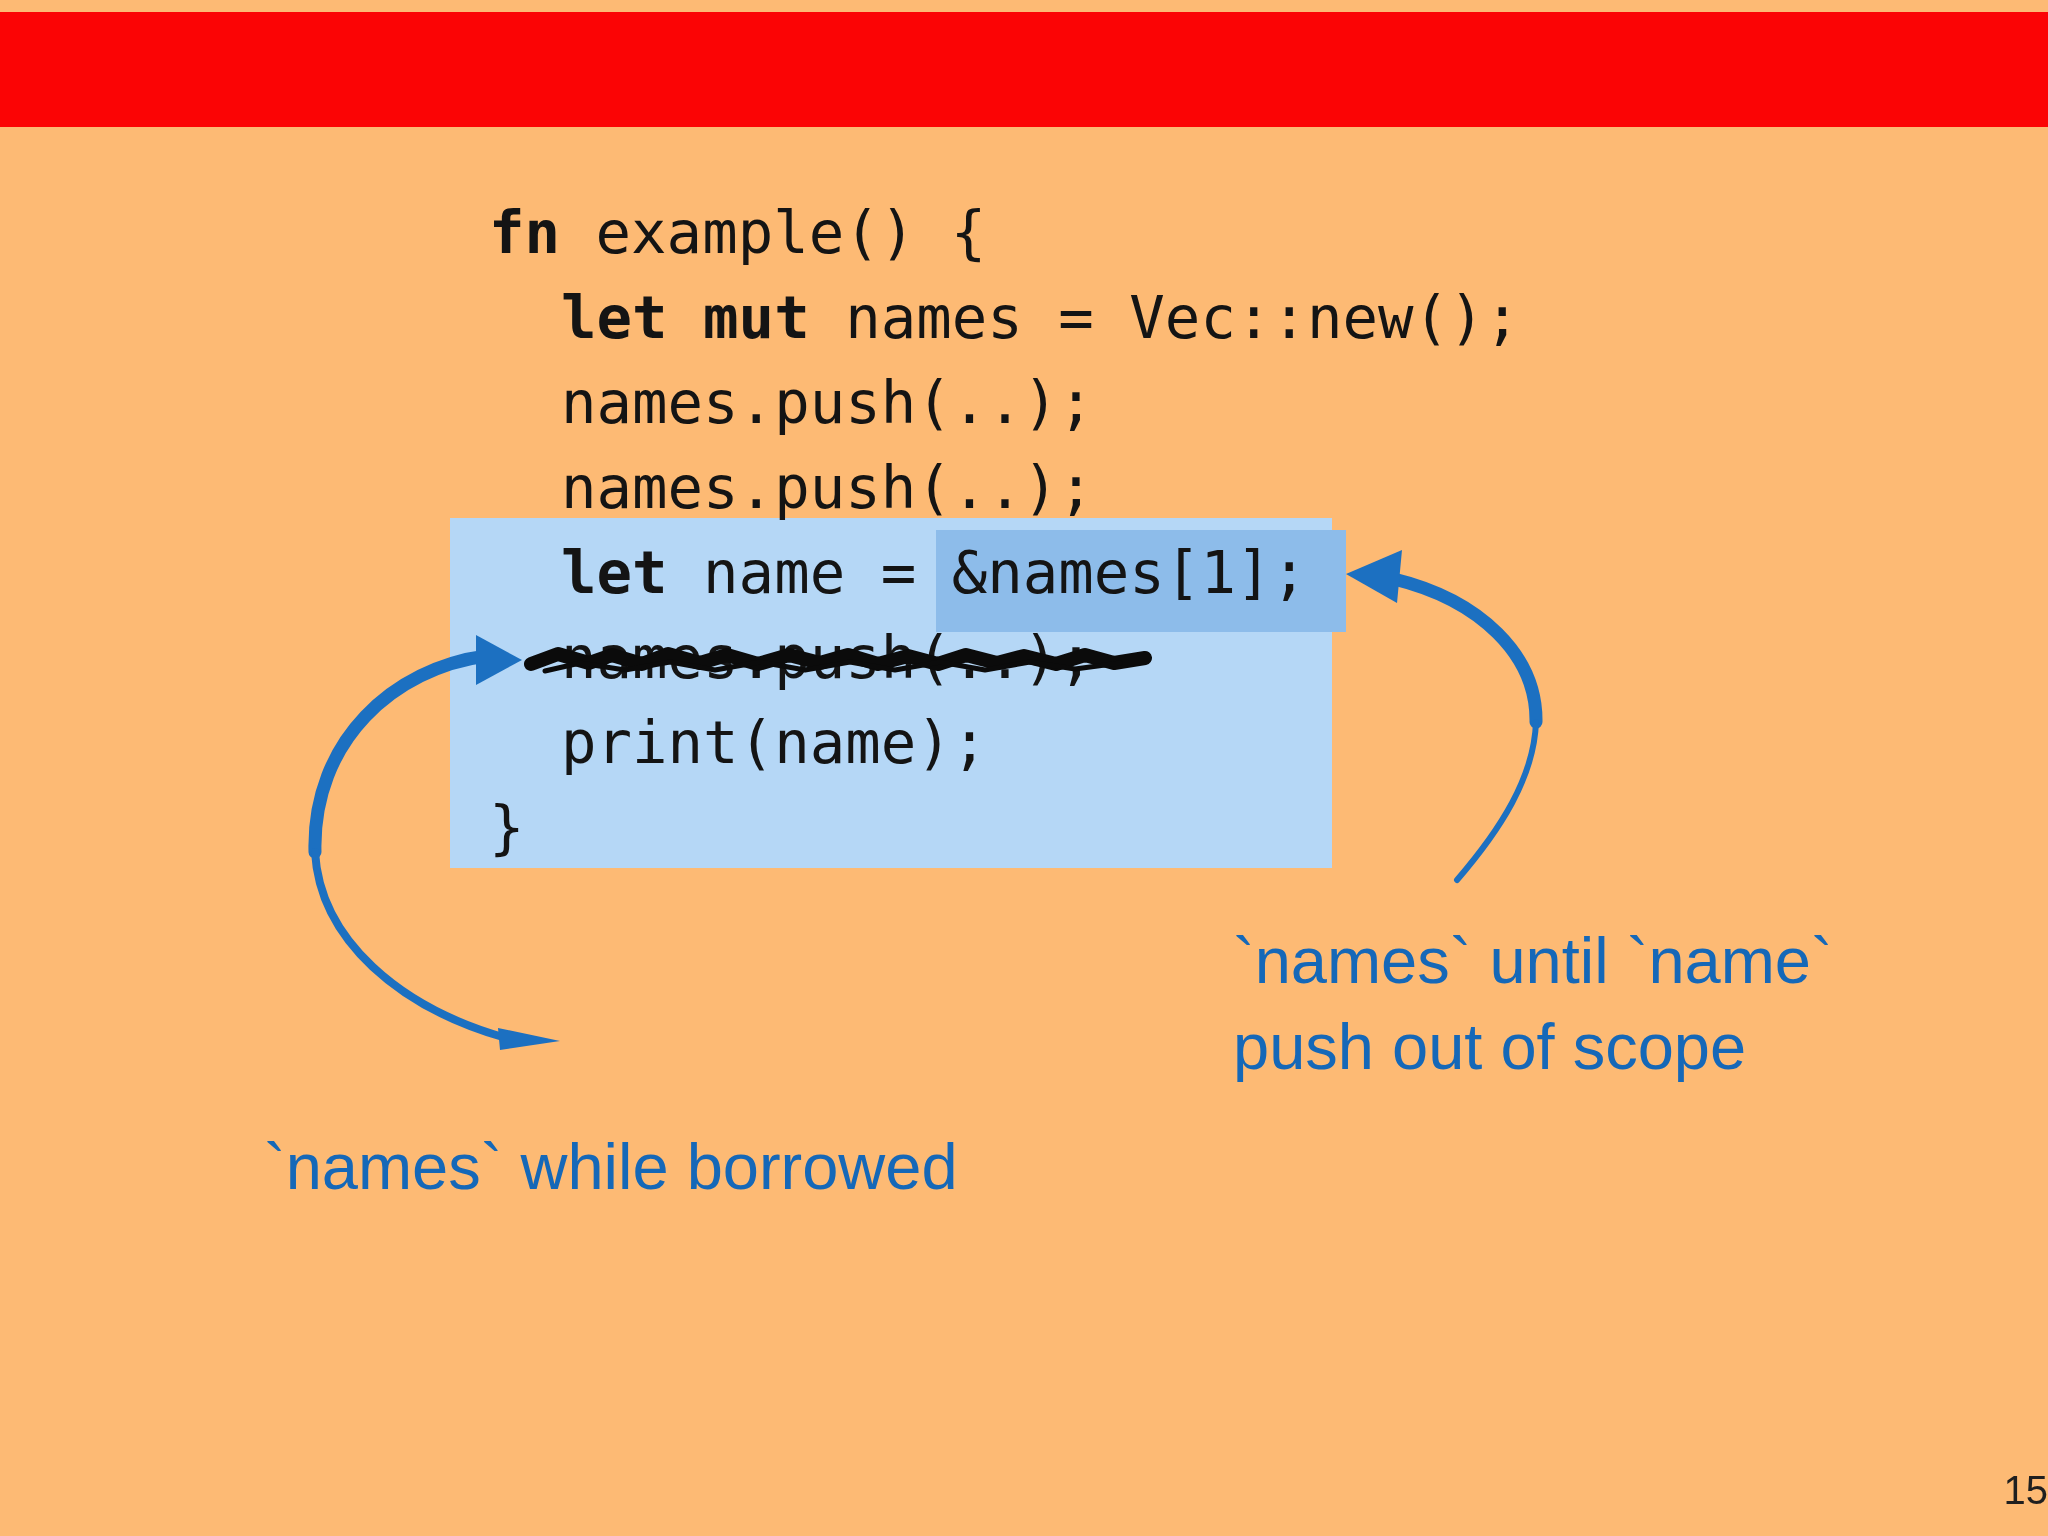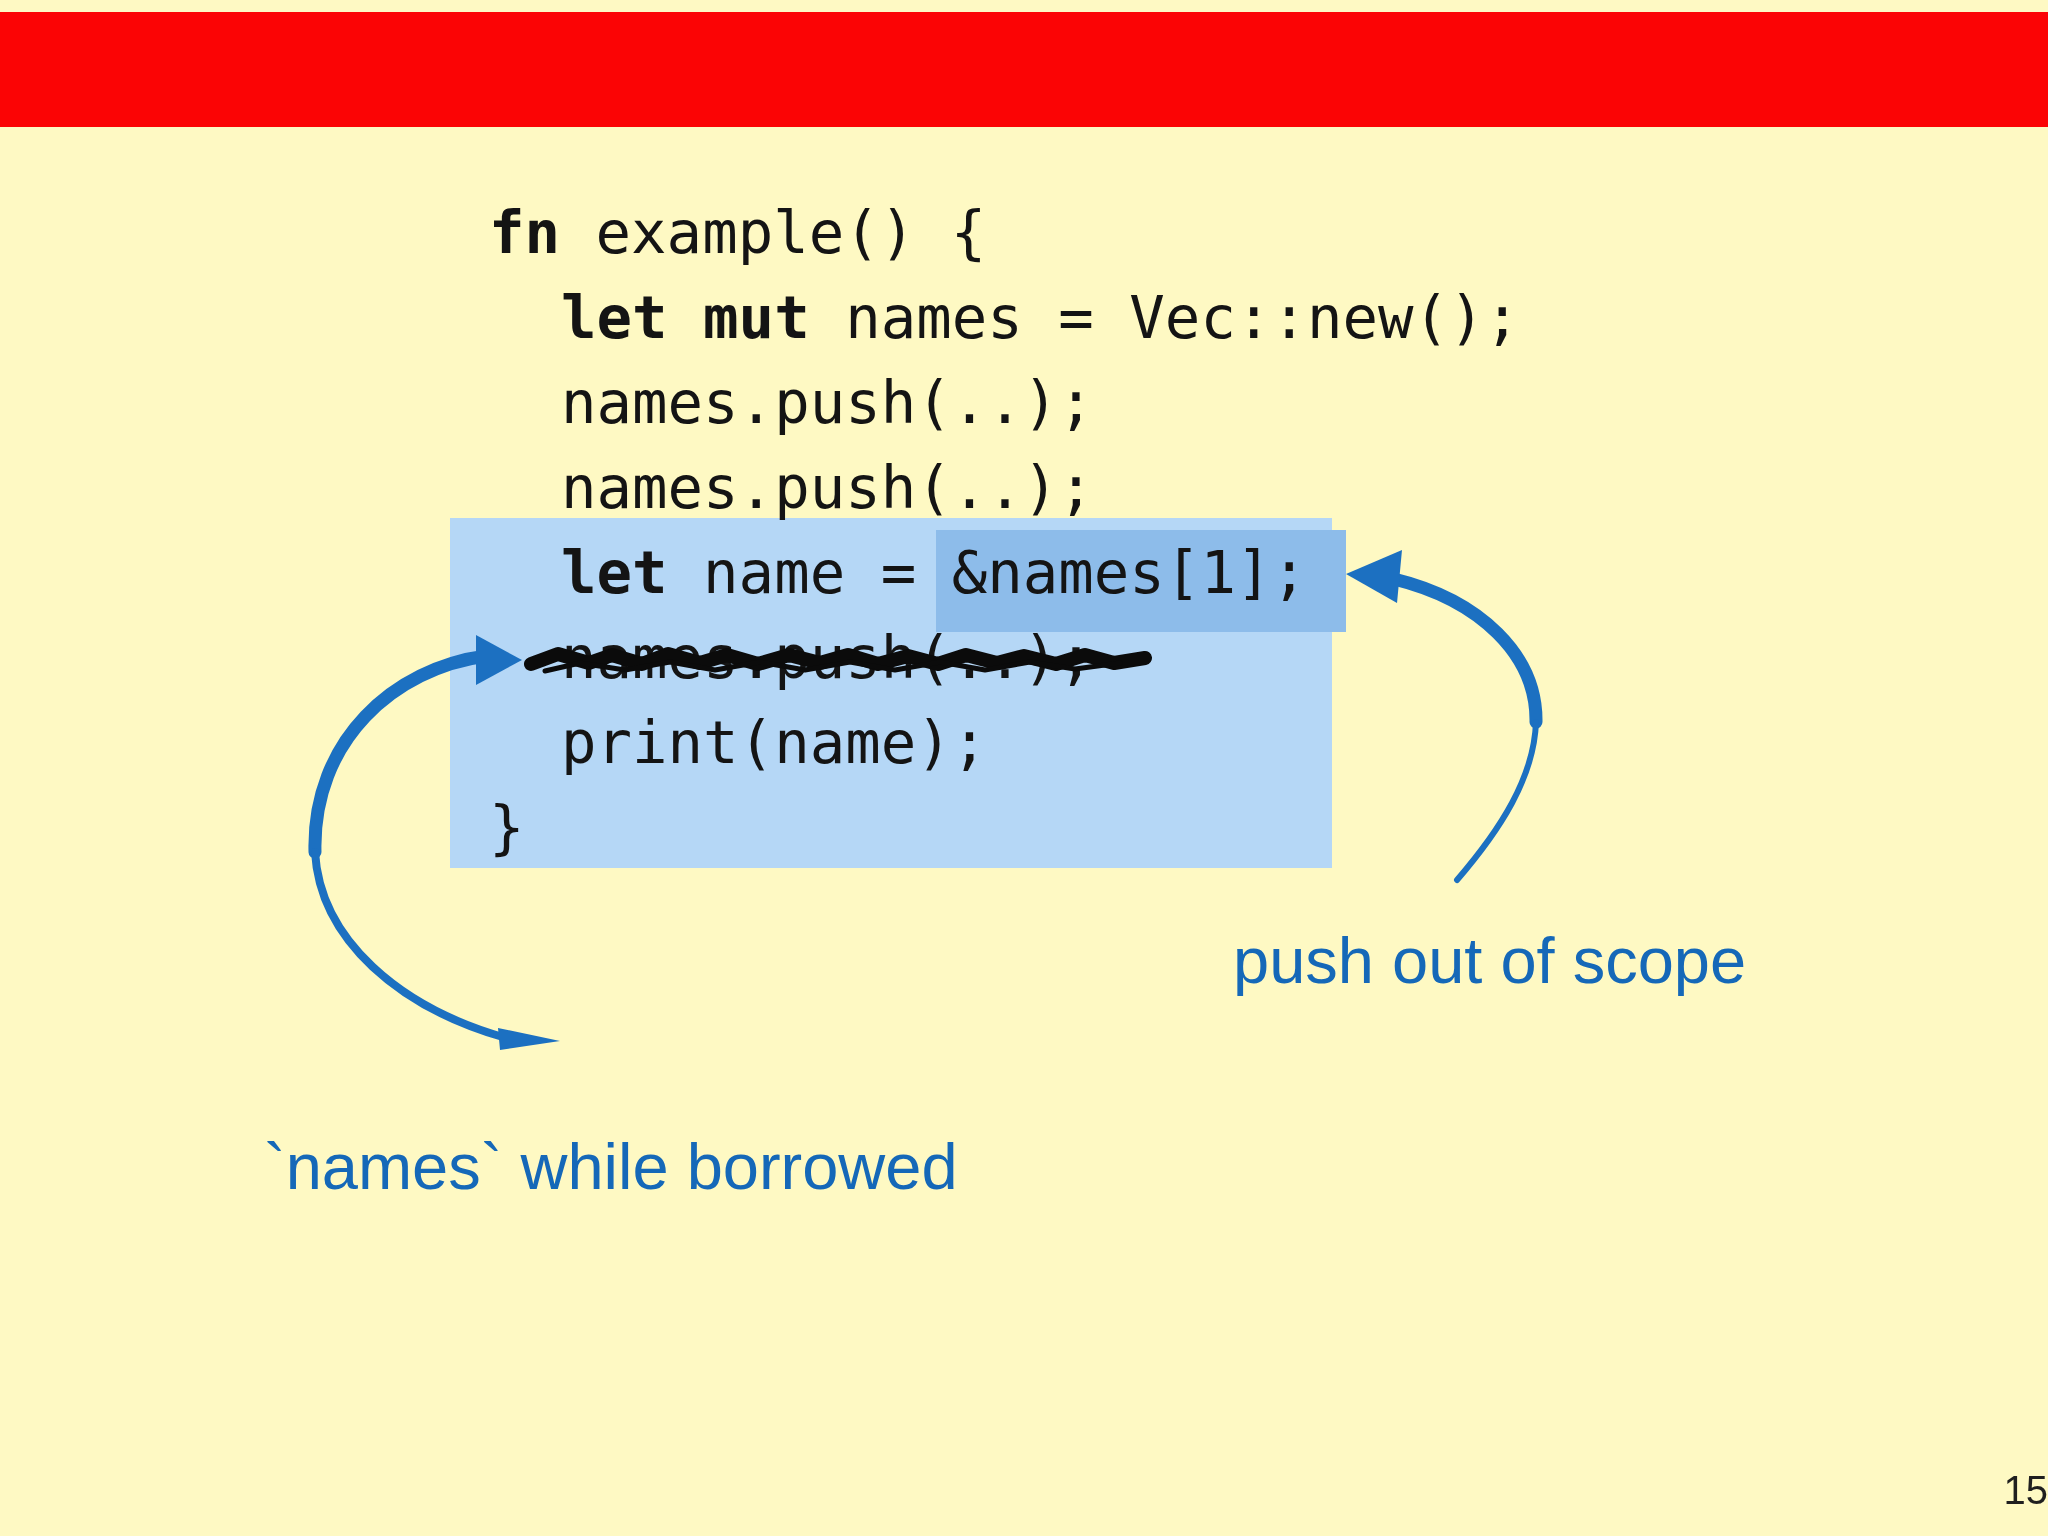--- a/index.html
+++ b/index.html
@@ -1,19 +1,19 @@
 <!DOCTYPE html>
 <html style="--banner-red: #fb0405; --highlight-light: #b5d7f6; --highlight-dark: #8dbcea; --annotation-blue: #1568b8; --arrow-blue: #1c70c1; --code-black: #141414; --scribble-black: #0b0b0b; --page-number-gray: #1f1f1f;"><head>
 <meta charset="utf-8">
 <style>
   html,body{margin:0;padding:0;background:#ffffff;}
   #canvas{
     position:relative;
     width:2048px;height:1536px;
-    background:#fef9c3;
+    background:#fdba74;
     overflow:hidden;
     font-family:"Liberation Sans",sans-serif;
   }
   
   .banner{
     position:absolute;left:0;top:12px;width:2048px;height:115px;
     background:var(--banner-red,#fb0405);
   }
   
   .hl-light{
@@ -72,20 +72,21 @@
     <div class="code-line ind"><span class="b">let mut</span><span> names = Vec::new();</span></div>
     <div class="code-line ind"><span>names.push(..);</span></div>
     <div class="code-line ind"><span>names.push(..);</span></div>
     <div class="code-line ind"><span class="b">let</span><span> name = </span><span>&amp;names[1];</span></div>
     <div class="code-line ind"><span>names.push(..);</span></div>
     <div class="code-line ind"><span>print(name);</span></div>
     <div class="code-line"><span>}</span></div>
   </div>
 
   <div class="note" id="borrow-note">
+    <div>`names` until `name`</div>
     <div>push out of scope</div>
   </div>
 
   <div class="note" id="error-note">
     <div>`names` while borrowed</div>
   </div>
 
   <svg id="overlay" viewBox="0 0 2048 1536" xmlns="http://www.w3.org/2000/svg">
 
     <g>

